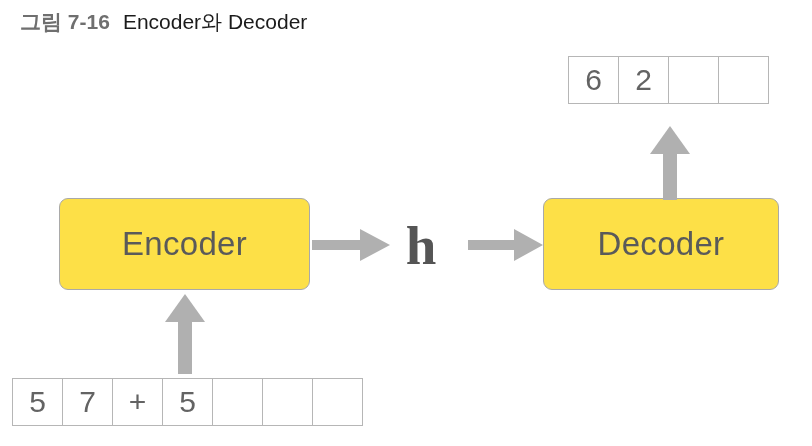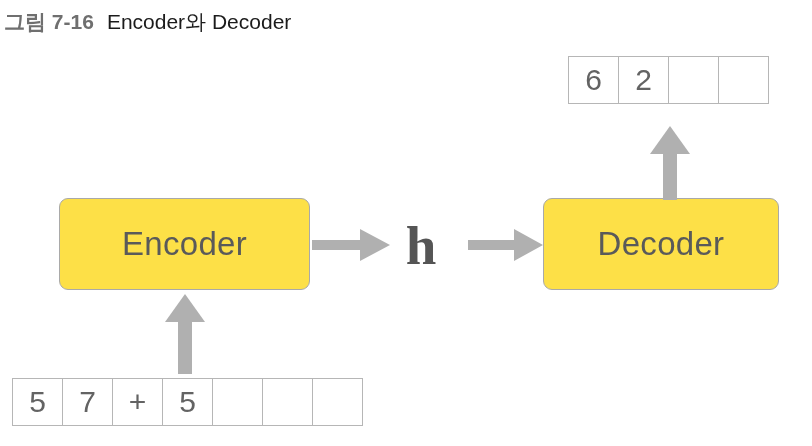--- a/index.html
+++ b/index.html
@@ -17,21 +17,21 @@
 
   #stage {
     position: relative;
     width: 812px;
     height: 446px;
   }
 
   
   .fig-title {
     position: absolute;
-    left: 4px;
+    left: 20px;
     top: 7px;
     white-space: nowrap;
     line-height: 30px;
   }
   .fig-title .fig-number {
     font-size: 21px;
     font-weight: bold;
     color: #6f6f6f;
     letter-spacing: 0px;
   }

